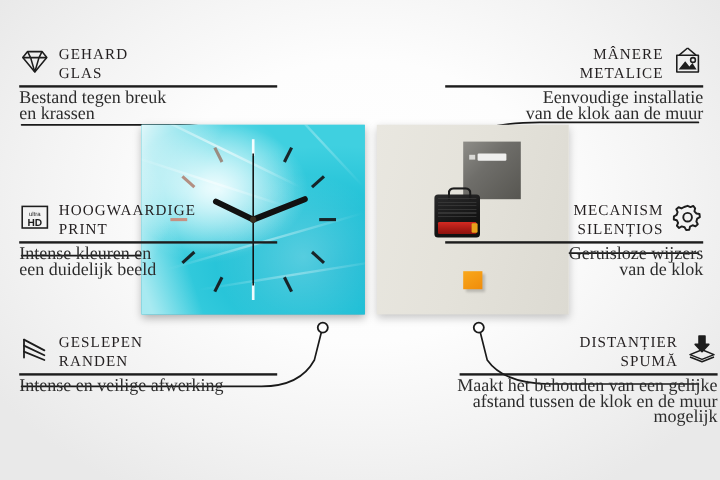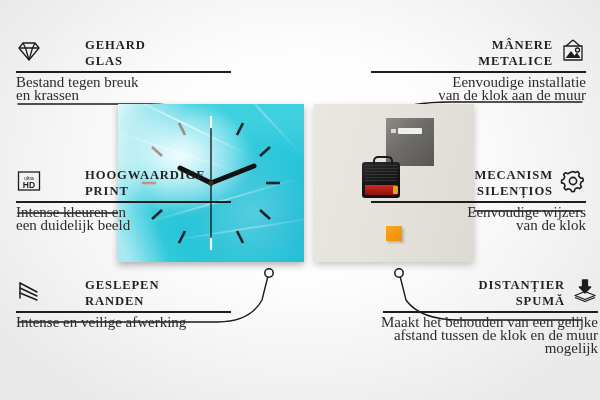--- a/index.html
+++ b/index.html
@@ -11,24 +11,23 @@
   #stage{
     position:relative;width:600px;height:400px;overflow:hidden;
     background:
       radial-gradient(ellipse 62% 70% at 50% 42%, #ffffff 0%, #fdfdfd 42%, #f3f3f3 72%, #e9e9e9 100%);
   }
   
   .feature{position:absolute;width:215px;}
   .feat-head{display:flex;align-items:flex-start;gap:7px;}
   .feat-title{
     font-family:"Liberation Serif", serif;
-    font-size:12.6px;font-weight:700;letter-spacing:.9px;
+    font-size:12.6px;font-weight:400;letter-spacing:.9px;
     color:#231f20;line-height:15.5px;text-transform:uppercase;
     white-space:pre-line;
-    margin-left:36px;
   }
   .rule{height:1.5px;background:#1d1d1d;margin-top:2px;width:100%;}
   .feat-sub{
     font-family:"Liberation Serif", serif;
     font-size:15px;color:#2c2c2c;line-height:13px;margin-top:3px;
     white-space:pre-line;
   }
   .ico{width:26px;height:26px;flex:0 0 26px;display:block;}
   
   .left .feat-head{justify-content:flex-start;}
@@ -241,21 +240,21 @@
       <div class="feat-title">MECANISM
 SILENȚIOS</div>
       <svg class="ico" viewBox="0 0 26 26">
         <g fill="none" stroke="#1d1d1d" stroke-width="1.6" stroke-linejoin="round">
           <path d="M13 3.5 l2.4 1.1 2.3-1 1.6 2.0 -0.6 2.5 1.7 1.8 2.5 0.4 0.3 2.6 -2.2 1.3 -0.7 2.4 1.2 2.3 -1.9 1.7 -2.4-0.9 -2.2 1.2 -0.6 2.5 -2.6 0.2 -1.3-2.2 -2.4-0.7 -2.2 1.3 -1.8-1.9 1.0-2.4 -1.1-2.2 -2.5-0.6 0.1-2.6 2.3-1.2 0.8-2.4 -1.1-2.3 1.9-1.7 2.4 1.0 2.2-1.2z"></path>
           <circle cx="13" cy="13" r="3.6"></circle>
         </g>
       </svg>
     </div>
     <div class="rule"></div>
-    <div class="feat-sub">Eenvoudige wijzers
+    <div class="feat-sub">Geruisloze wijzers
 van de klok</div>
   </div>
 
   <div class="feature right" id="f-spacer">
     <div class="feat-head">
       <div class="feat-title">DISTANȚIER
 SPUMĂ</div>
       <svg class="ico" viewBox="0 0 26 26">
         <g fill="none" stroke="#1d1d1d" stroke-width="1.3" stroke-linejoin="round">
           <path d="M10.5 2 h5 v7 h3.2 L13 15 L7.3 9 h3.2 z" fill="#1d1d1d"></path>

